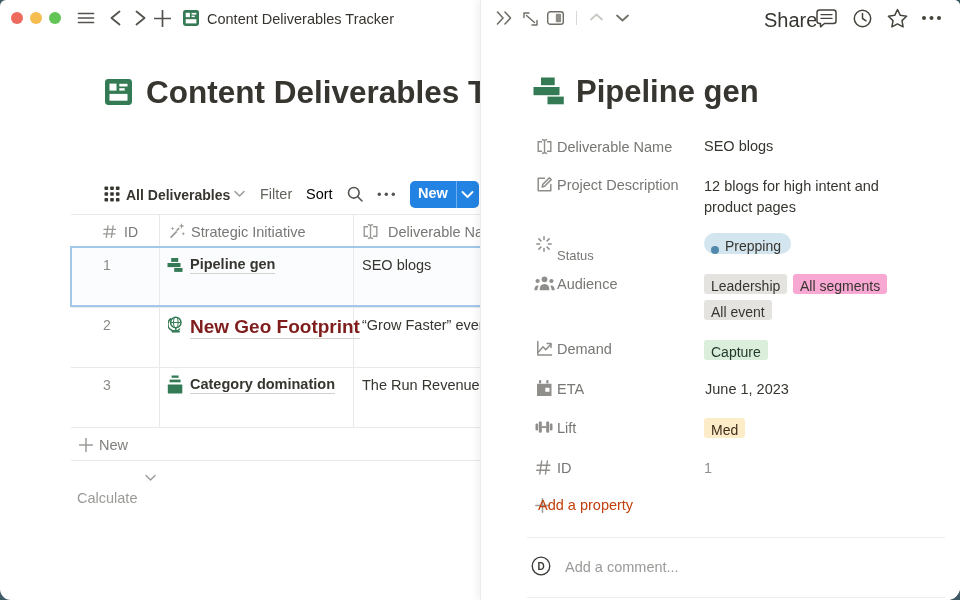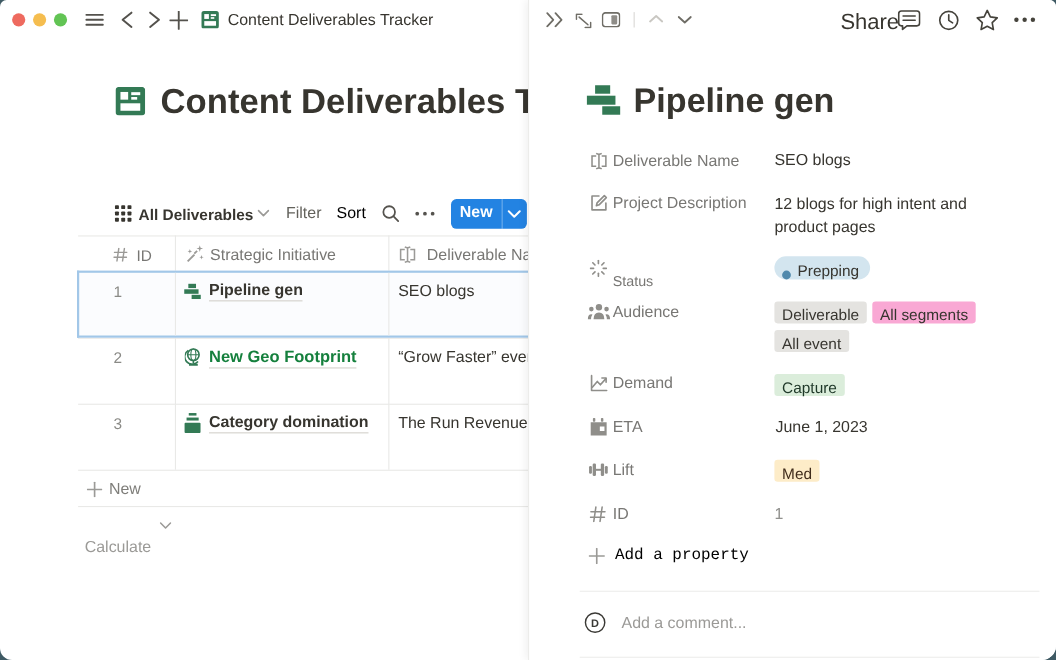--- a/index.html
+++ b/index.html
@@ -157,21 +157,21 @@
   <svg class="abs" style="left:168px;top:316px;" width="15" height="17">
     <g stroke="#337a55" fill="none">
       <circle cx="7.8" cy="6.5" r="5.2" stroke-width="1.5"></circle>
       <ellipse cx="7.8" cy="6.5" rx="2.3" ry="5.2" stroke-width="1"></ellipse>
       <line x1="2.8" y1="6.5" x2="12.8" y2="6.5" stroke-width="1"></line>
       <path d="M3.2 2.5 A6.8 6.8 0 1 0 12 12.6" stroke-width="1.5"></path>
       <line x1="7.8" y1="11.7" x2="7.8" y2="14.5" stroke-width="1.5"></line>
       <line x1="3.8" y1="15.6" x2="11.8" y2="15.6" stroke-width="1.9"></line>
     </g>
   </svg>
-  <div class="abs" style="left:190px;top:316px;font-size:15px;font-weight:bold;color:#15803d;"><span style="border-bottom:1.5px solid #d3d1cb;padding-bottom:1px;">New Geo Footprint</span></div>
+  <div class="abs" style="left:190px;top:316px;font-size:19px;font-weight:bold;color:#7f1d1d;"><span style="border-bottom:1.5px solid #d3d1cb;padding-bottom:1px;">New Geo Footprint</span></div>
   <div class="abs t" style="left:362px;top:317px;width:118px;font-size:14.5px;white-space:nowrap;overflow:hidden;">“Grow Faster” event series</div>
 
   <div class="abs" style="left:97px;top:377px;width:20px;font-size:14px;color:#8a8a86;text-align:center;">3</div>
   <svg class="abs" style="left:167px;top:375px;" width="16" height="19">
     <g fill="#337a55">
       <rect x="4.6" y="0.5" width="7" height="2.3"></rect>
       <rect x="2.6" y="4.6" width="11" height="2.7"></rect>
       <rect x="0.8" y="9.4" width="14.5" height="9.2" rx="0.8"></rect>
     </g>
   </svg>
@@ -290,21 +290,21 @@
     <g fill="#8f8e8a">
       <circle cx="10.5" cy="4.3" r="2.9"></circle>
       <path d="M5.6 15.2 Q5.6 9 10.5 9 Q15.4 9 15.4 15.2 Z"></path>
       <circle cx="3.6" cy="6" r="2.1"></circle>
       <path d="M0.4 15.2 Q0.4 10.6 3.6 10.6 L4.6 10.9 Q3.4 12.6 3.3 15.2 Z"></path>
       <circle cx="17.4" cy="6" r="2.1"></circle>
       <path d="M20.6 15.2 Q20.6 10.6 17.4 10.6 L16.4 10.9 Q17.6 12.6 17.7 15.2 Z"></path>
     </g>
   </svg>
   <div class="abs gray" style="left:557px;top:276px;font-size:14.5px;">Audience</div>
-  <div class="pill" style="left:704px;top:274px;height:20px;padding:0 7px;background:#e4e3e0;border-radius:3px;">Deliverable</div>
+  <div class="pill" style="left:704px;top:274px;height:20px;padding:0 7px;background:#e4e3e0;border-radius:3px;">Leadership</div>
   <div class="pill" style="left:793px;top:274px;height:20px;padding:0 7px;background:#f9a8d4;border-radius:3px;">All segments</div>
   <div class="pill" style="left:704px;top:300px;height:20px;padding:0 7px;background:#e4e3e0;border-radius:3px;">All event</div>
 
   <svg class="abs" style="left:536px;top:340px;" width="17" height="17">
     <g stroke="#8f8e8a" stroke-width="1.5" fill="none" stroke-linecap="round" stroke-linejoin="round">
       <path d="M1.8 1.5 V15 H15.5"></path>
       <path d="M2.5 12 L7 6.8 L9.8 9.8 L14.8 4.2"></path>
       <path d="M11.2 3.6 H15 V7.4"></path>
     </g>
   </svg>
@@ -341,21 +341,21 @@
   </svg>
   <div class="abs gray" style="left:557px;top:460px;font-size:14.5px;">ID</div>
   <div class="abs" style="left:704px;top:460px;font-size:14.5px;color:#91918e;">1</div>
 
   <svg class="abs" style="left:535px;top:498px;" width="15" height="15">
     <g stroke="#9b9a97" stroke-width="1.5" stroke-linecap="round">
       <line x1="7.5" y1="0.8" x2="7.5" y2="14.2"></line>
       <line x1="0.8" y1="7.5" x2="14.2" y2="7.5"></line>
     </g>
   </svg>
-  <div class="abs" style="left:559px;top:497px;font-size:14.5px;color:#000000;font-family:Liberation Mono, monospace;">Add a property</div>
+  <div class="abs" style="left:538px;top:497px;font-size:14.5px;color:#c2410c;">Add a property</div>
 
   <div class="abs" style="left:527px;top:537px;width:418px;height:1px;background:#ededeb;"></div>
 
   <svg class="abs" style="left:531px;top:556px;" width="20" height="20">
     <circle cx="10" cy="10" r="8.8" stroke="#3a3935" stroke-width="1.3" fill="none"></circle>
     <text x="10" y="13.6" text-anchor="middle" font-family="Liberation Sans, sans-serif" font-size="10" font-weight="bold" fill="#3a3935">D</text>
   </svg>
   <div class="abs" style="left:565px;top:559px;font-size:14.5px;color:#9b9a97;">Add a comment...</div>
 
   <div class="abs" style="left:527px;top:597px;width:418px;height:1px;background:#ededeb;"></div>

